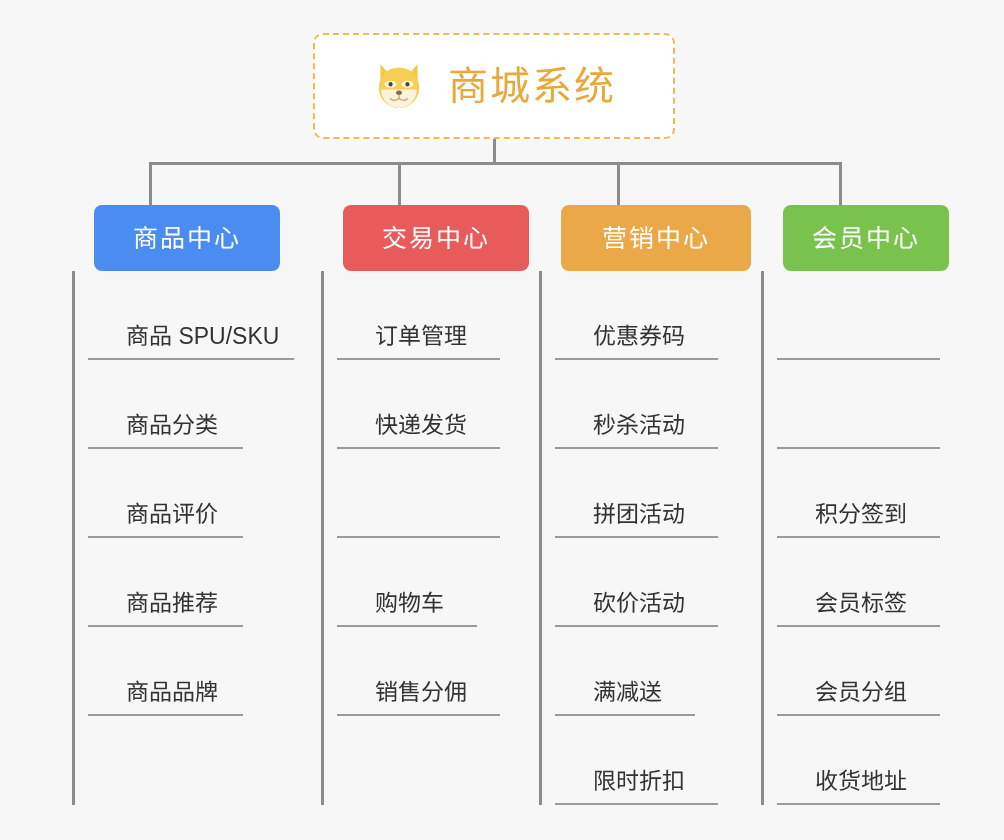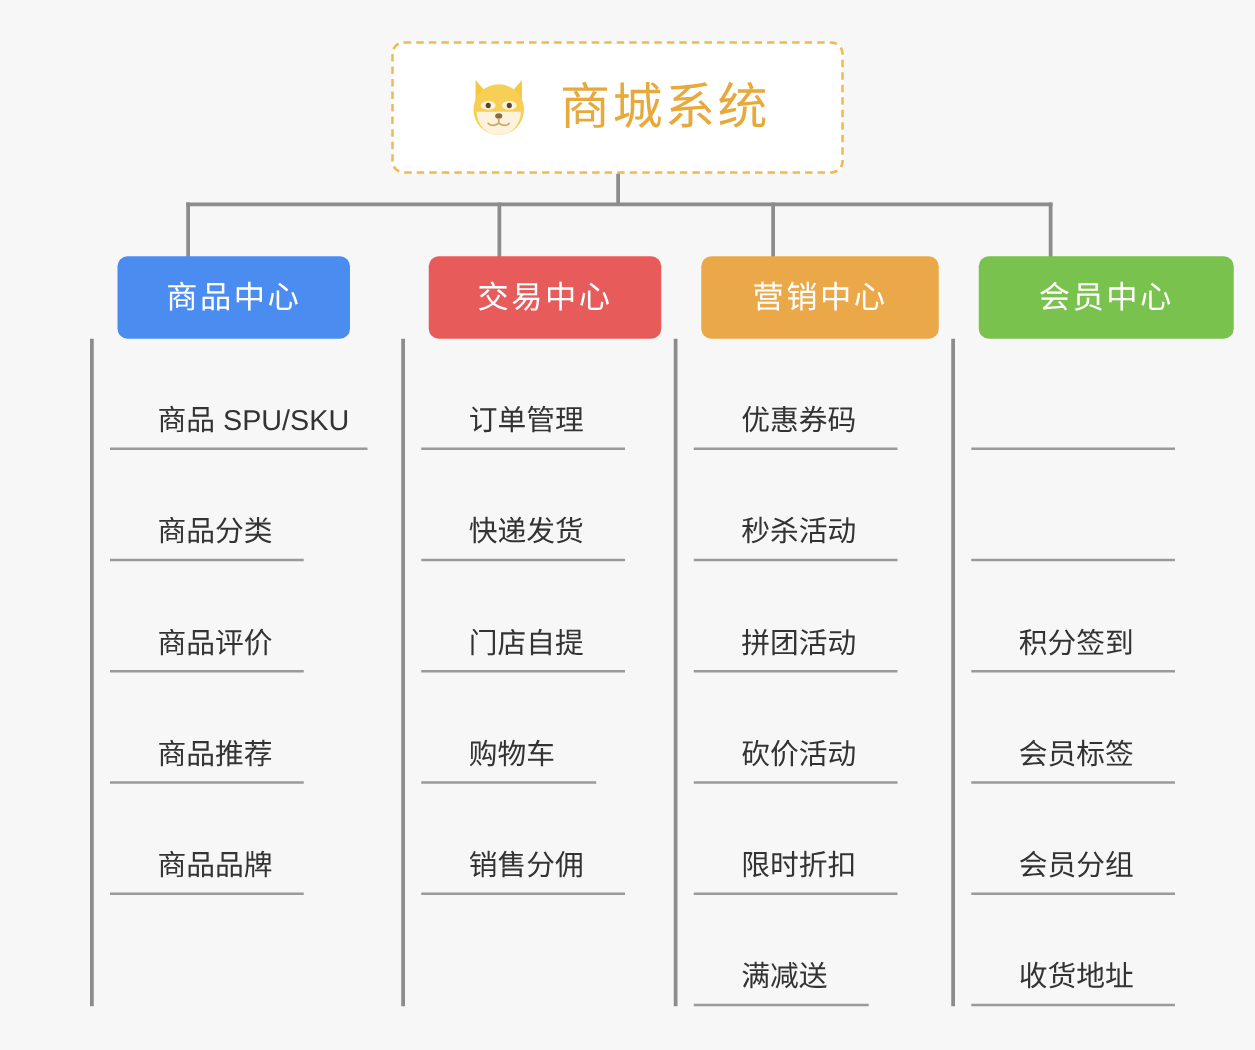--- a/index.html
+++ b/index.html
@@ -196,21 +196,20 @@
       <li class="leaf-item">
         <span class="leaf-underline" style="width:163px;"></span>
         <span class="leaf-label">订单管理</span>
       </li>
       <li class="leaf-item">
         <span class="leaf-underline" style="width:163px;"></span>
         <span class="leaf-label">快递发货</span>
       </li>
       <li class="leaf-item">
         <span class="leaf-underline" style="width:163px;"></span>
-        <span class="leaf-label">门店自提</span>
       </li>
       <li class="leaf-item">
         <span class="leaf-underline" style="width:140px;"></span>
         <span class="leaf-label">购物车</span>
       </li>
       <li class="leaf-item">
         <span class="leaf-underline" style="width:163px;"></span>
         <span class="leaf-label">销售分佣</span>
       </li>
     </ul>
@@ -232,32 +231,32 @@
       </li>
       <li class="leaf-item">
         <span class="leaf-underline" style="width:163px;"></span>
         <span class="leaf-label">拼团活动</span>
       </li>
       <li class="leaf-item">
         <span class="leaf-underline" style="width:163px;"></span>
         <span class="leaf-label">砍价活动</span>
       </li>
       <li class="leaf-item">
-        <span class="leaf-underline" style="width:163px;"></span>
-        <span class="leaf-label">限时折扣</span>
-      </li>
-      <li class="leaf-item">
         <span class="leaf-underline" style="width:140px;"></span>
         <span class="leaf-label">满减送</span>
       </li>
+      <li class="leaf-item">
+        <span class="leaf-underline" style="width:163px;"></span>
+        <span class="leaf-label">限时折扣</span>
+      </li>
     </ul>
   </div>
 
   <div class="branch" style="left:746px; width:220px;">
-    <div class="branch-header" style="width:204px; background:#7ac24e;">
+    <div class="branch-header" style="width:166px; background:#7ac24e;">
       <span class="branch-header-label">会员中心</span>
     </div>
     <div class="branch-spine" style="height:534px;"></div>
     <ul class="leaf-list">
       <li class="leaf-item">
         <span class="leaf-underline" style="width:163px;"></span>
       </li>
       <li class="leaf-item">
         <span class="leaf-underline" style="width:163px;"></span>
       </li>

